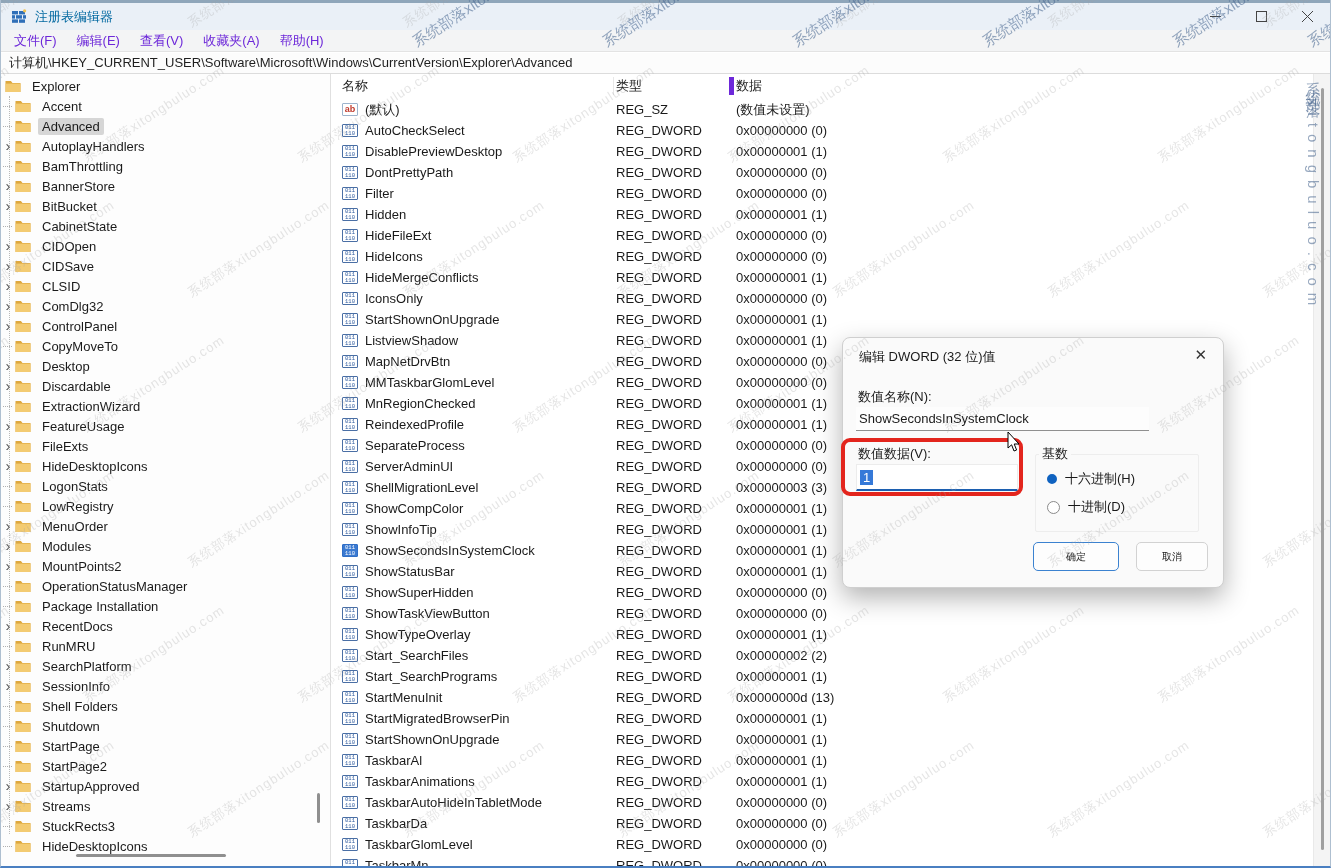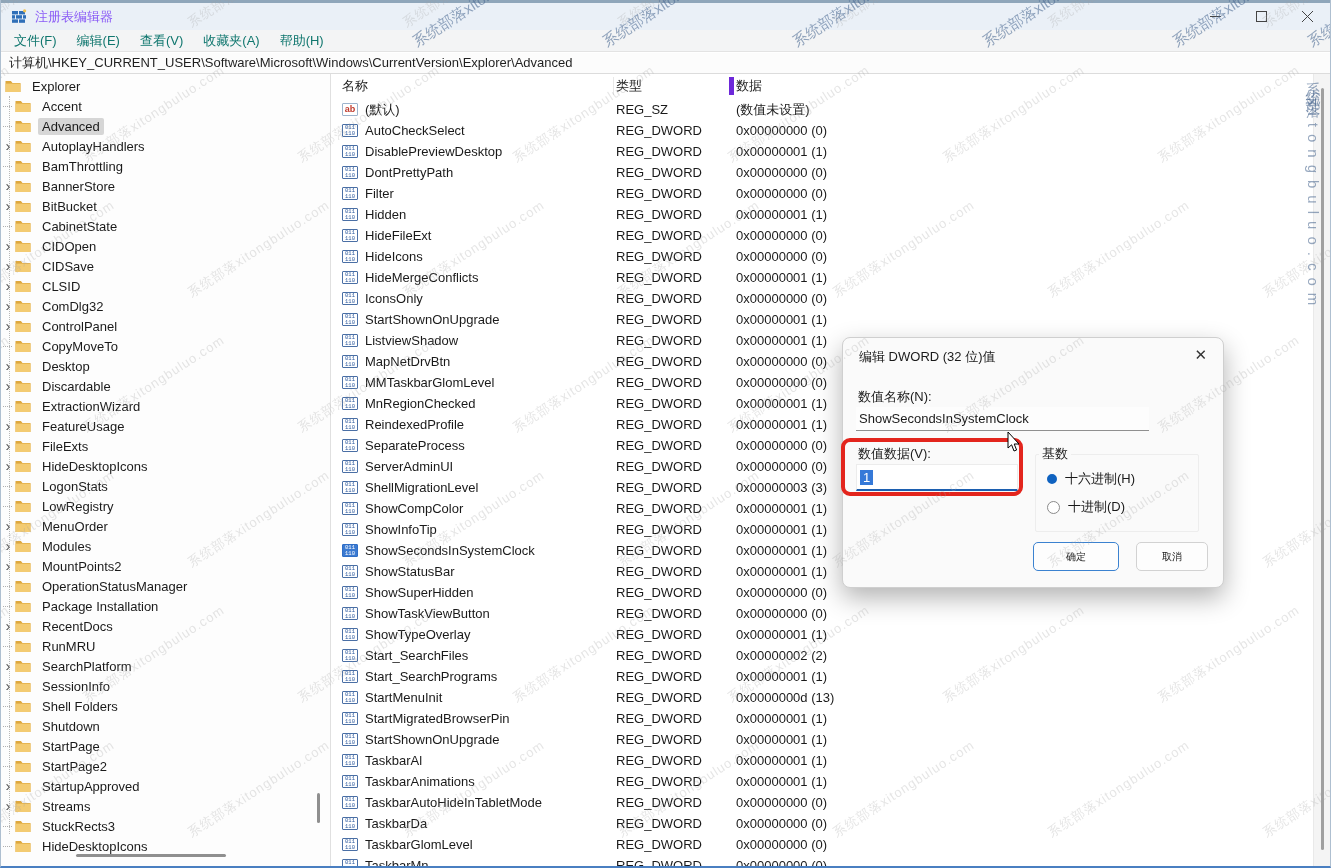--- a/index.html
+++ b/index.html
@@ -8,26 +8,26 @@
     position:relative;width:1331px;height:868px;overflow:hidden;
     font-family:"Liberation Sans","DejaVu Sans",sans-serif;
     color:#1a1a1a;background:#fff;
     border-left:1px solid #aebfd0;border-right:1px solid #aebfd0;
     border-bottom:2px solid #4a7fc1;
   }
   
   .topstrip{position:absolute;left:0;top:0;width:100%;height:3px;background:#8fa6ba;}
   .titlebar{position:absolute;left:0;top:3px;width:100%;height:27px;background:#eaf0f7;display:flex;align-items:center;}
   .app-icon{width:15px;height:15px;margin-left:11px;margin-right:8px;display:inline-block;}
-  .title-text{font-size:13px;color:#8b5cf6;}
+  .title-text{font-size:13px;color:#0369a1;}
   .win-controls{position:absolute;right:0;top:0;height:27px;display:flex;}
   .win-btn{width:46px;height:27px;display:flex;align-items:center;justify-content:center;color:#444;font-size:13px;}
   .win-btn svg{display:block;}
   .menubar{position:absolute;left:0;top:30px;width:100%;height:22px;background:#f3f4f5;display:flex;align-items:center;border-bottom:1px solid #e3e3e3;}
-  .menu-item{font-size:13px;color:#0f766e;padding:0 10px;}
+  .menu-item{font-size:13px;color:#6d28d9;padding:0 10px;}
   .menu-item:first-child{padding-left:13px;}
   .addressbar{position:absolute;left:0;top:53px;width:100%;height:21px;background:#fcfcfc;border-bottom:1px solid #dcdcdc;display:flex;align-items:center;}
   .address-text{font-size:13px;color:#1f1f1f;padding-left:8px;white-space:nowrap;}
   
   .main{position:absolute;left:0;top:74px;width:100%;height:792px;background:#fff;}
   .tree-pane{position:absolute;left:0;top:0;width:330px;height:100%;background:#fdfdfd;border-right:1px solid #e0e0e0;overflow:hidden;}
   .tree-guide{position:absolute;left:8px;top:22px;height:738px;width:0;border-left:1px dotted #b9b9b9;}
   .tree-items{position:absolute;left:0;top:2px;width:100%;height:780px;overflow:hidden;}
   .tree-row{height:20px;display:flex;align-items:center;font-size:13px;white-space:nowrap;}
   .tree-row .stub{width:14px;flex:0 0 14px;display:flex;align-items:center;justify-content:center;color:#555;}

